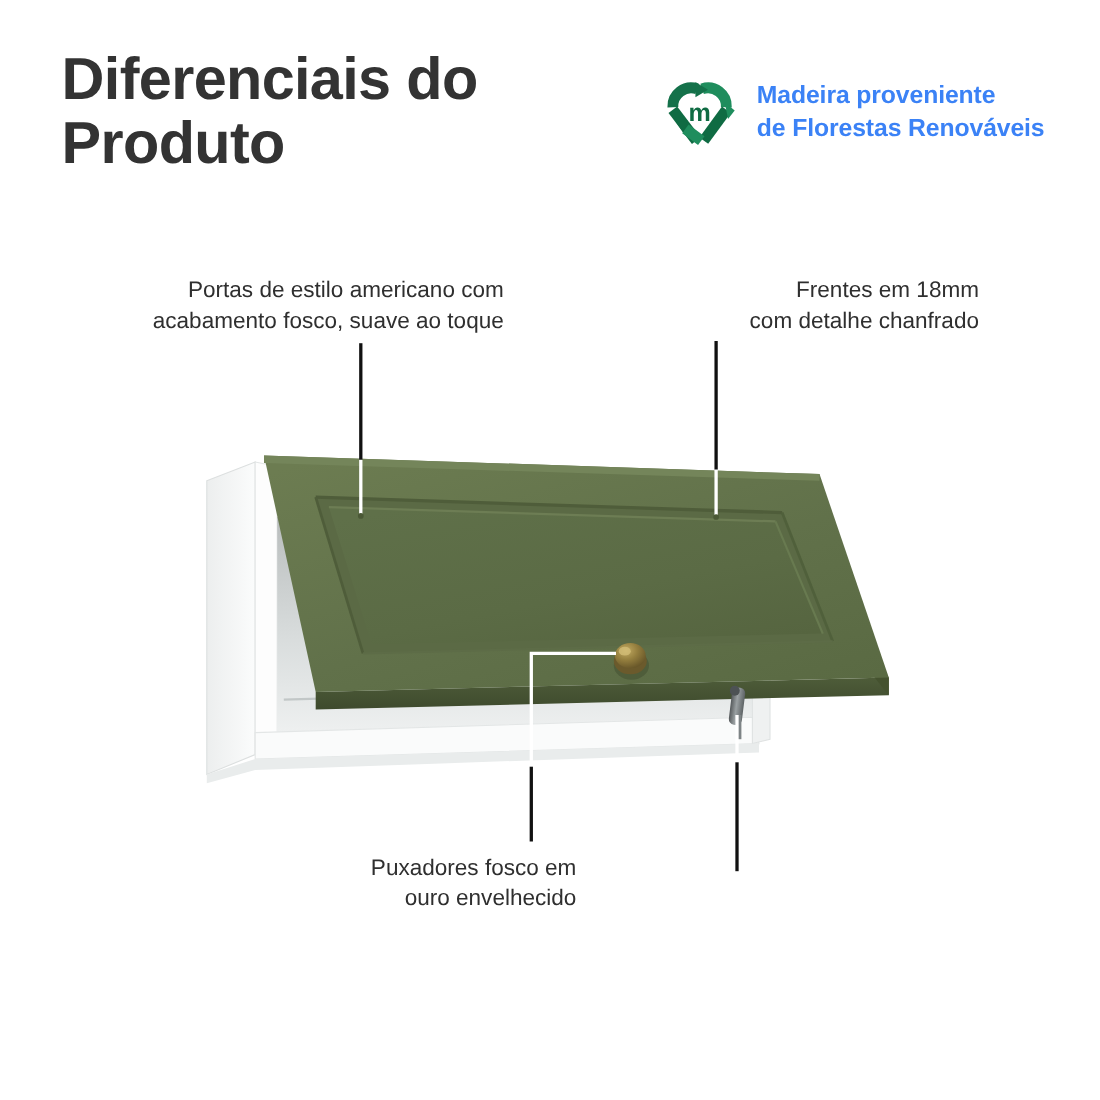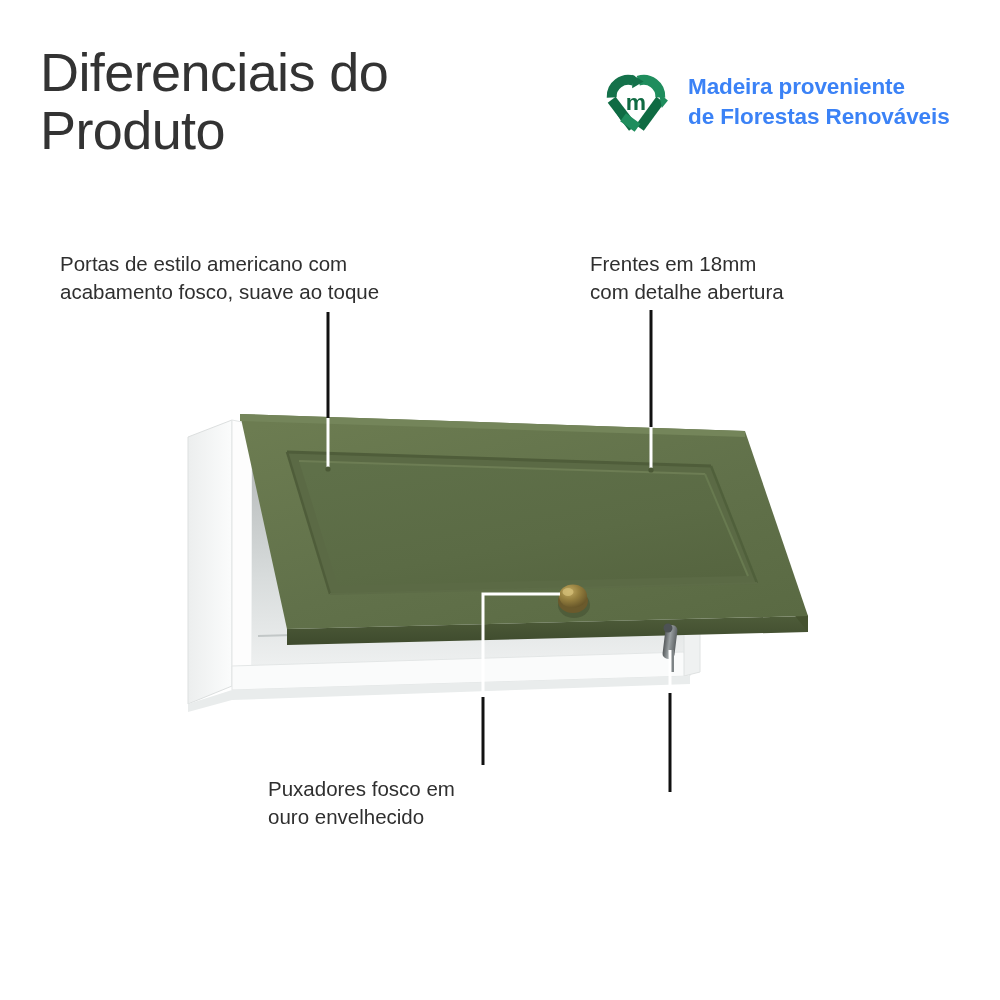--- a/index.html
+++ b/index.html
@@ -16,26 +16,26 @@
     position: relative;
     width: 1000px;
     height: 1000px;
     background: #ffffff;
     overflow: hidden;
   }
 
   
   #page-title {
     position: absolute;
-    left: 40px;
+    left: 56px;
     top: 44px;
     width: 520px;
     font-size: 54px;
     line-height: 1.07;
-    font-weight: normal;
+    font-weight: bold;
     color: #333333;
     letter-spacing: -0.6px;
     white-space: pre-line;
   }
 
   #fsc-logo {
     position: absolute;
     left: 598px;
     top: 64px;
     display: flex;
@@ -55,21 +55,21 @@
     white-space: pre-line;
     letter-spacing: -0.1px;
   }
 
   
   .callout {
     position: absolute;
     font-size: 20.5px;
     line-height: 1.38;
     color: #2f2f2f;
-    text-align: left;
+    text-align: right;
     white-space: pre-line;
   }
   #callout-doors   { left:  60px; top: 250px; width: 398px; }
   #callout-fronts  { left: 590px; top: 250px; width: 300px; }
   #callout-handles { left: 268px; top: 775px; width: 256px; }
   #callout-piston  { left: 528px; top: 803px; width: 334px; }
 
   
   #leaders {
     position: absolute;
@@ -220,19 +220,19 @@
     <line x1="483" y1="697" x2="483" y2="765" stroke="#111111" stroke-width="3"></line>
 
     <line x1="670" y1="650" x2="670" y2="693" stroke="#ffffff" stroke-width="3"></line>
     <line x1="670" y1="693" x2="670" y2="792" stroke="#111111" stroke-width="3"></line>
   </svg>
 
   <div class="callout" id="callout-doors">Portas de estilo americano com
 acabamento fosco, suave ao toque</div>
 
   <div class="callout" id="callout-fronts">Frentes em 18mm
-com detalhe abertura</div>
+com detalhe chanfrado</div>
 
   <div class="callout" id="callout-handles">Puxadores fosco em
 ouro envelhecido</div>
 
 
 </div>
 
 </body></html>

